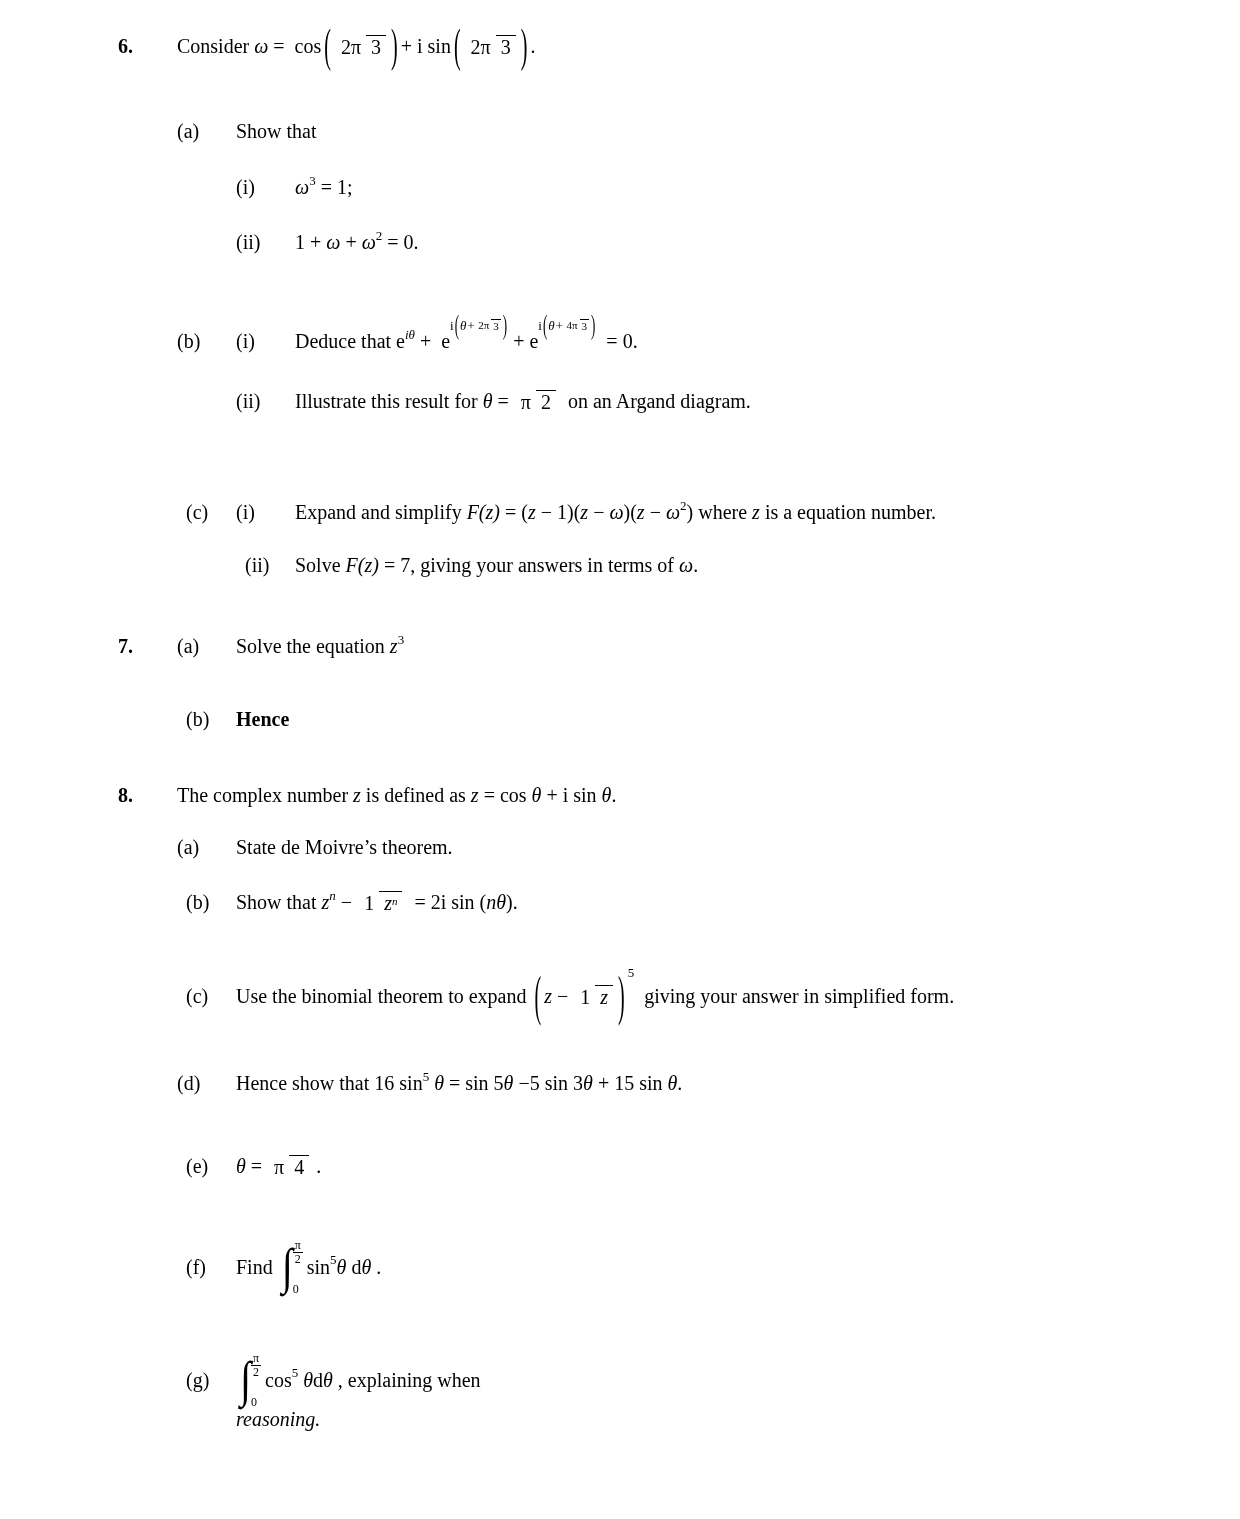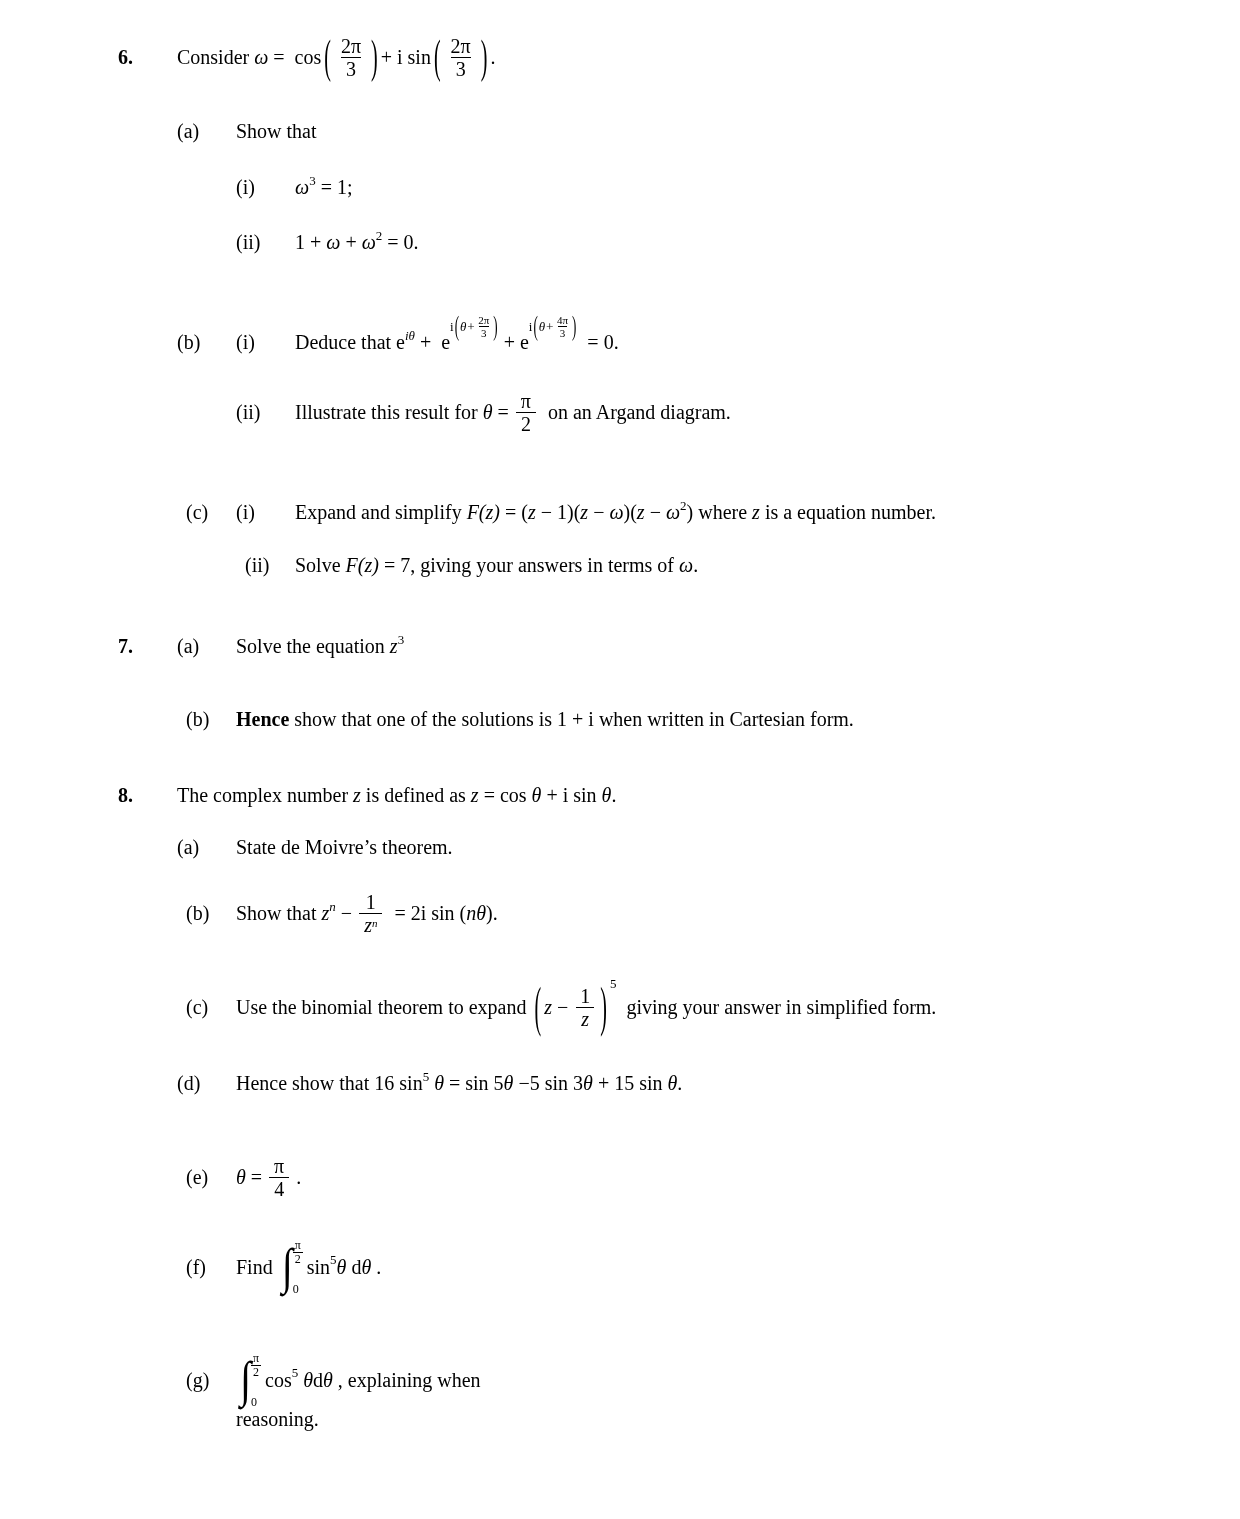--- a/index.html
+++ b/index.html
@@ -15,21 +15,21 @@
   }
   .row { position: absolute; display: flex; align-items: center; white-space: pre; }
   .lbl { display: inline-block; flex: 0 0 auto; }
   .w59 { width: 59px; }
   .w50 { width: 50px; }
   .b  { font-weight: bold; }
   .it { font-style: italic; }
   .sup   { font-size: 13px; position: relative; top: -7px; }
   .sup-s { font-size: 11px; position: relative; top: -5px; }
   .psup  { font-size: 13px; position: relative; top: -24px; }
-  .frac { display: inline-flex; flex-direction: column; align-items: center; margin: 0 2px; }
+  .frac { display: inline-flex; flex-direction: row; align-items: center; margin: 0 2px; }
   .frac .fn { display: block; line-height: 1.12; padding: 0 5px; text-align: center; }
   .frac .fd { display: block; line-height: 1.12; padding: 0 5px; border-top: 1px solid #000; text-align: center; }
   .bp  { display: inline-block; transform: scaleY(2.3); margin: 0 3px; }
   .bpl { transform: scaleY(2.7); }
   .exp { display: inline-flex; align-items: center; font-size: 13px; position: relative; top: -16px; }
   .exp .frac { font-size: 11px; margin: 0 1px; }
   .exp .frac .fn, .exp .frac .fd { padding: 0 2px; }
   .bp-s { display: inline-block; transform: scaleY(2.1); margin: 0 1px; }
   .intg { display: inline-flex; align-items: center; margin: 0 4px; }
   .isign { display: inline-block; font-size: 40px; line-height: 1; transform: scaleY(1.25); }
@@ -163,21 +163,20 @@
     <span class="lbl w59 b">7.</span>
     <span class="lbl w59">(a)</span>
     <span>Solve the equation </span>
     <span class="it">z</span>
     <span class="sup">3</span>
   </div>
 
   <div class="row" style="left:186px; top:708px;">
     <span class="lbl w50">(b)</span>
     <span class="b">Hence</span>
-    <span> show that one of the solutions is 1 + i when written in Cartesian form.</span>
   </div>
 
   <div class="row" style="left:118px; top:784px;">
     <span class="lbl w59 b">8.</span>
     <span>The complex number </span>
     <span class="it">z</span>
     <span> is defined as </span>
     <span class="it">z</span>
     <span> = cos </span>
     <span class="it">θ</span>
@@ -281,17 +280,17 @@
       </span>
     </span>
     <span>cos</span>
     <span class="sup">5</span>
     <span class="it"> θ</span>
     <span>d</span>
     <span class="it">θ</span>
     <span> , explaining when</span>
   </div>
 
-  <div class="row" style="left:236px; top:1408px;">
+  <div class="row" style="left:236px; top:1408px;font-style:italic;">
     <span>reasoning.</span>
   </div>
 
 </div>
 
 </body></html>

